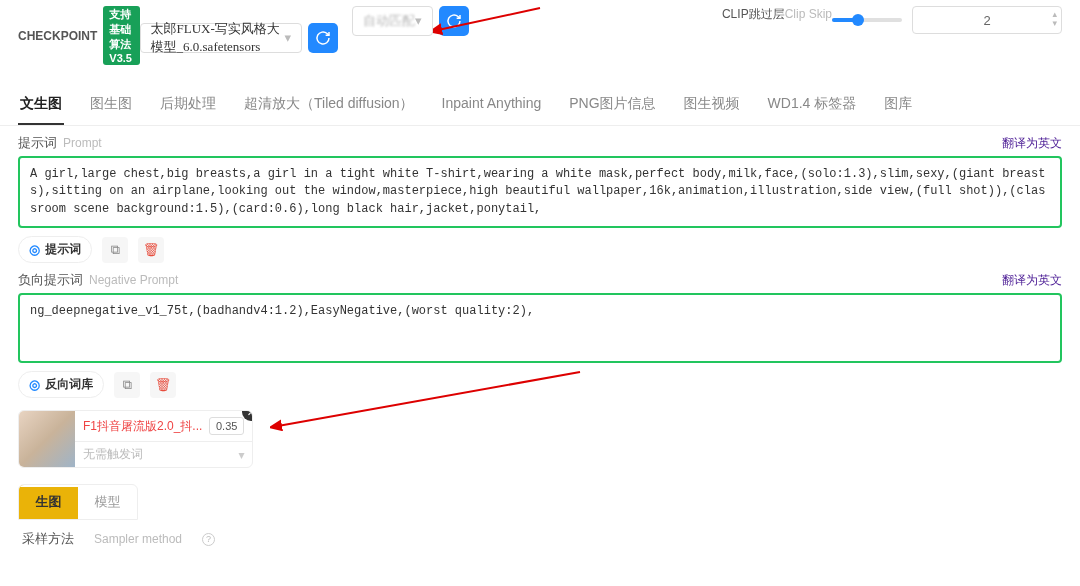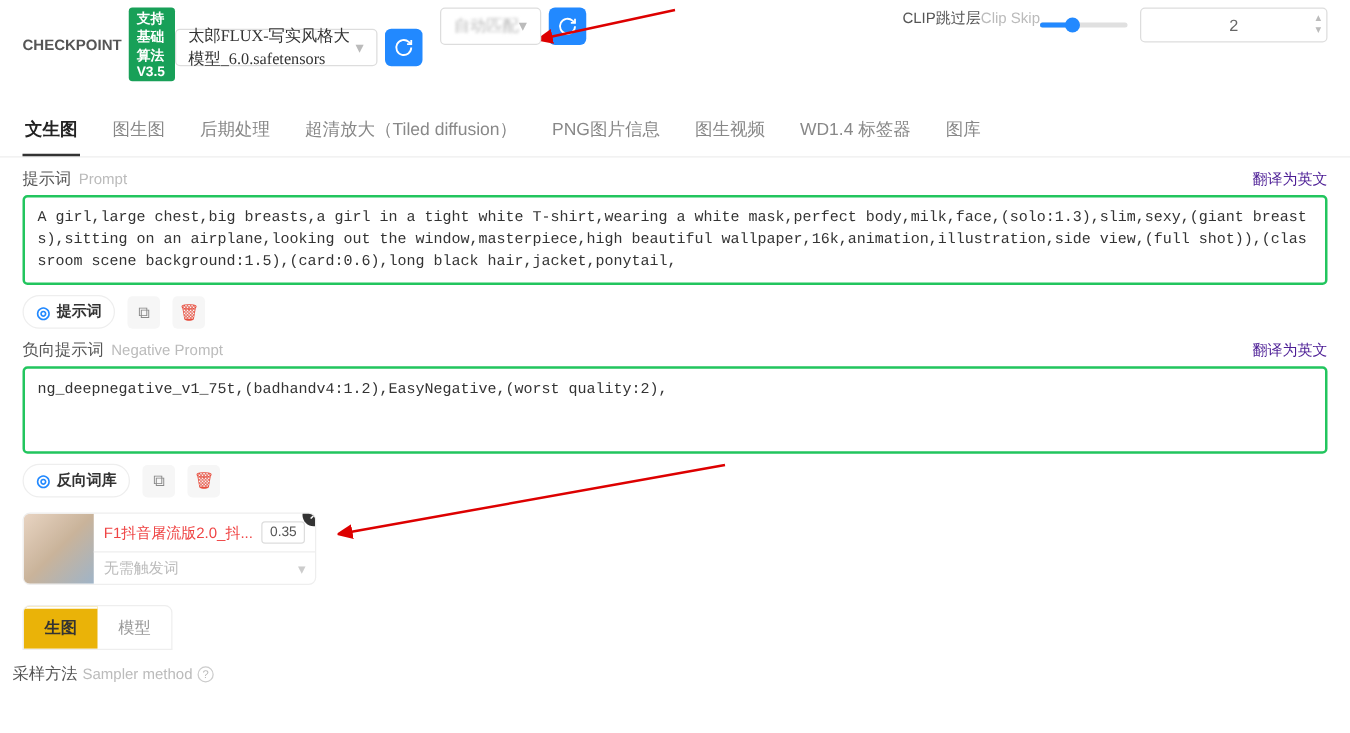--- a/index.html
+++ b/index.html
@@ -44,21 +44,21 @@
 .lora-name-row { display: flex; padding: 6px 8px; border-bottom: 1px solid #eee; align-items: center; gap: 6px; }
 .lora-name { font-size: 12px; color: #ef4444; width: 120px; white-space: nowrap; overflow: hidden; text-overflow: ellipsis; }
 .lora-weight { border: 1px solid #ddd; border-radius: 3px; padding: 2px 6px; font-size: 11px; color: #555; }
 .lora-trigger { padding: 4px 8px; font-size: 12px; color: #bbb; display: flex; align-items: center; }
 .lora-trigger .chev { margin-left: auto; color: #ccc; }
 .lora-close { position: absolute; right: -8px; top: -8px; width: 18px; height: 18px; background: #333; color: #fff; border-radius: 50%; display:flex; align-items:center; justify-content:center; font-size:11px; cursor:pointer; }
 .gen-tabs { display: flex; border: 1px solid #eee; border-radius: 6px 6px 0 0; margin: 14px 18px 0; width: 120px; overflow: hidden; }
 .gen-tab { flex: 1; text-align: center; padding: 8px 0; font-size: 13px; cursor: pointer; color: #999; }
 .gen-tab.active { background: #eab308; color: #333; font-weight: 600; position: relative; }
 .gen-tab.active::after { content:""; position:absolute; left:0; right:0; top:0; height:2px; background:#fff; }
-.sampler-row { padding: 10px 10px; color: #555; font-size: 13px; display:flex; align-items:center; gap:4px; }
+.sampler-row { padding: 10px 22px; color: #555; font-size: 13px; display:flex; align-items:center; gap:20px; }
 .sampler-row .en2 { color: #bbb; font-size: 12px; }
 .info-ico { color:#bbb; border:1px solid #ccc; border-radius:50%; width:13px; height:13px; display:inline-flex; align-items:center; justify-content:center; font-size:9px; }
 .arrow-svg { position: absolute; pointer-events: none; }
 .neg-box { min-height: 70px; }
 </style>
 </head>
 <body>
 
 <div class="top-row">
   <div class="top-col" style="width:320px">
@@ -122,20 +122,21 @@
       </div>
     </div>
   </div>
 </div>
 
 <div class="tabs">
   <div class="tab active">文生图</div>
   <div class="tab">图生图</div>
   <div class="tab">后期处理</div>
   <div class="tab">超清放大（Tiled diffusion）</div>
+  <div class="tab">Inpaint Anything</div>
   <div class="tab">PNG图片信息</div>
   <div class="tab">图生视频</div>
   <div class="tab">WD1.4 标签器</div>
   <div class="tab">图库</div>
 </div>
 
 <div class="section">
   <div class="section-head">
     <span class="zh">提示词</span>
     <span class="en">Prompt</span>

